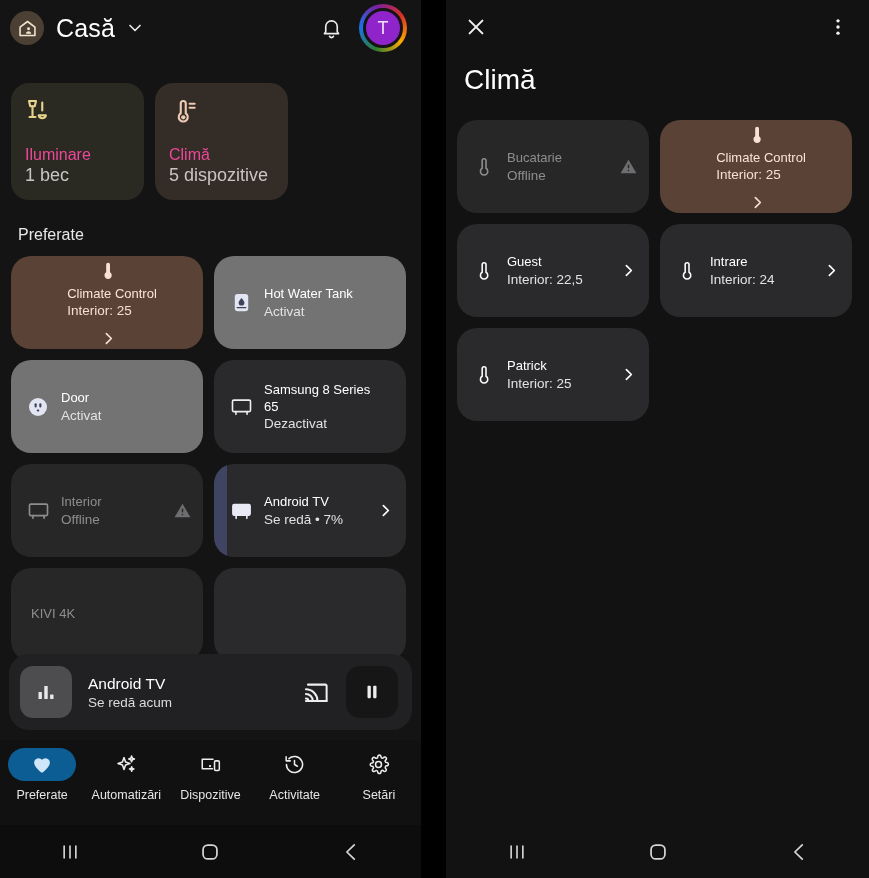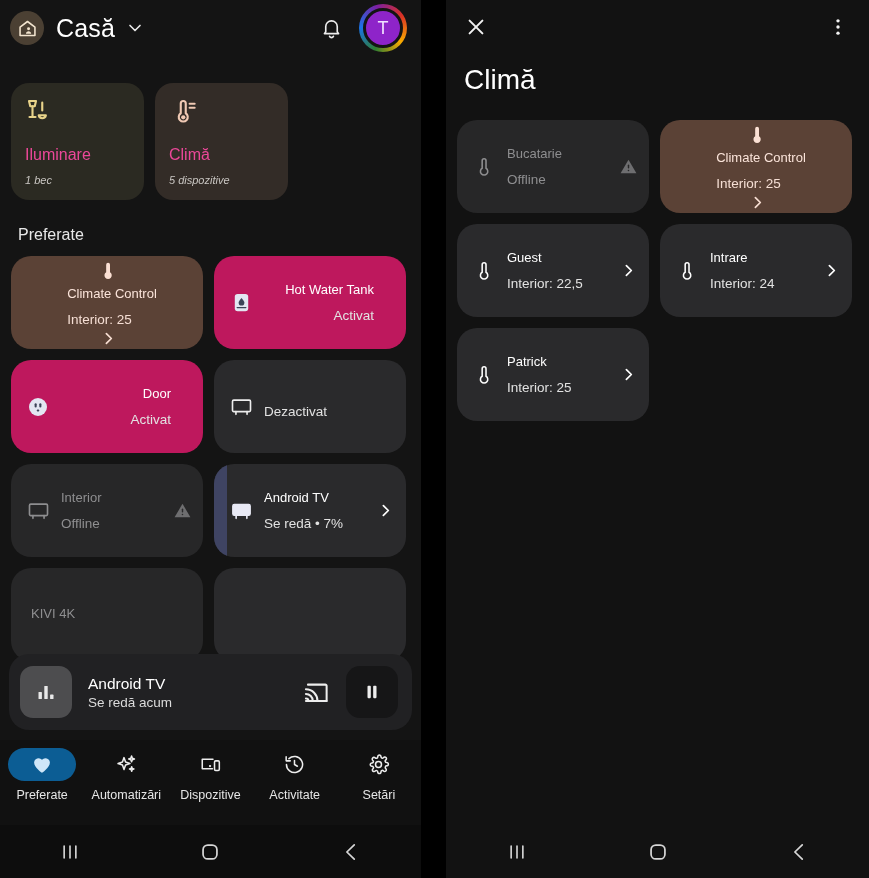--- a/index.html
+++ b/index.html
@@ -55,44 +55,44 @@
   
   .cat-row { display: flex; gap: 11px; padding: 27px 11px 0 11px; }
   .cat-tile {
     width: 133px; height: 117px; border-radius: 18px;
     padding: 14px 14px 0 14px; position: relative;
   }
   .cat-tile.light { background: #2b2a22; }
   .cat-tile.clima { background: #332c27; }
   .cat-icon { height: 34px; display: flex; align-items: flex-start; }
   .cat-name { position: absolute; left: 14px; bottom: 36px; color: #ec4899; font-size: 16px; }
-  .cat-sub  { position: absolute; left: 14px; bottom: 14px; color: #c9c6c2; font-size: 11px; font-style: italic; }
+  .cat-sub  { position: absolute; left: 14px; bottom: 14px; color: #c9c6c2; font-size: 18px; }
 
   .section-title {
     color: #e8e8e8; font-size: 16px; padding: 26px 0 12px 18px;
   }
 
   
   .dev-grid { display: flex; flex-wrap: wrap; gap: 11px; padding: 0 11px; }
   .dev-card {
     width: 192px; height: 93px; border-radius: 20px; position: relative;
     display: flex; align-items: center; padding: 0 10px 0 12px; overflow: hidden;
     background: #2a2a2c;
   }
   .dev-card.brown { background: #5b4236; flex-direction: column; }
-  .dev-card.slate { background: #be185d; text-align: right; }
+  .dev-card.slate { background: #737373; }
   .dev-card.offline { background: #272728; }
   .dev-progress {
     position: absolute; left: 0; top: 0; bottom: 0; width: 7%;
     background: #3f4463;
   }
   .dev-ico { position: relative; width: 30px; flex: 0 0 30px; display: flex; align-items: center; justify-content: center; }
   .dev-text { position: relative; flex: 1 1 auto; padding-left: 8px; min-width: 0; }
   .dev-name { color: #ffffff; font-size: 13px; font-weight: 500; line-height: 1.24; }
-  .dev-state { color: #e2e2e2; font-size: 13.5px; font-weight: 500; margin-top: 10px; }
+  .dev-state { color: #e2e2e2; font-size: 13.5px; font-weight: 500; margin-top: 1px; }
   .dev-card.offline .dev-name { color: #8e8e90; font-weight: 400; }
   .dev-card.offline .dev-state { color: #8e8e90; font-weight: 400; }
   .dev-card.brown .dev-name { color: #fbe4da; }
   .dev-card.brown .dev-state { color: #f5ded4; }
   .dev-right { position: relative; width: 22px; flex: 0 0 22px; display: flex; align-items: center; justify-content: center; }
 
   
   .media-bar {
     position: absolute; left: 9px; right: 9px; bottom: 10px; height: 76px;
     background: #212123; border-radius: 20px;
@@ -263,20 +263,21 @@
         </div>
 
         <div class="dev-card">
           <div class="dev-ico">
             <svg width="23" height="23" viewBox="0 0 24 24" fill="none" stroke="#ededed" stroke-width="1.7" stroke-linecap="round" stroke-linejoin="round">
                 <rect x="2.6" y="5.4" width="18.8" height="12" rx="1.4"></rect>
                 <path d="M6.2 20.2v-2.8M17.8 20.2v-2.8"></path>
               </svg>
           </div>
           <div class="dev-text">
+            <div class="dev-name">Samsung 8 Series 65</div>
             <div class="dev-state">Dezactivat</div>
           </div>
           <div class="dev-right"></div>
         </div>
 
         <div class="dev-card offline">
           <div class="dev-ico">
             <svg width="23" height="23" viewBox="0 0 24 24" fill="none" stroke="#8e8e90" stroke-width="1.7" stroke-linecap="round" stroke-linejoin="round">
                 <rect x="2.6" y="5.4" width="18.8" height="12" rx="1.4"></rect>
                 <path d="M6.2 20.2v-2.8M17.8 20.2v-2.8"></path>

